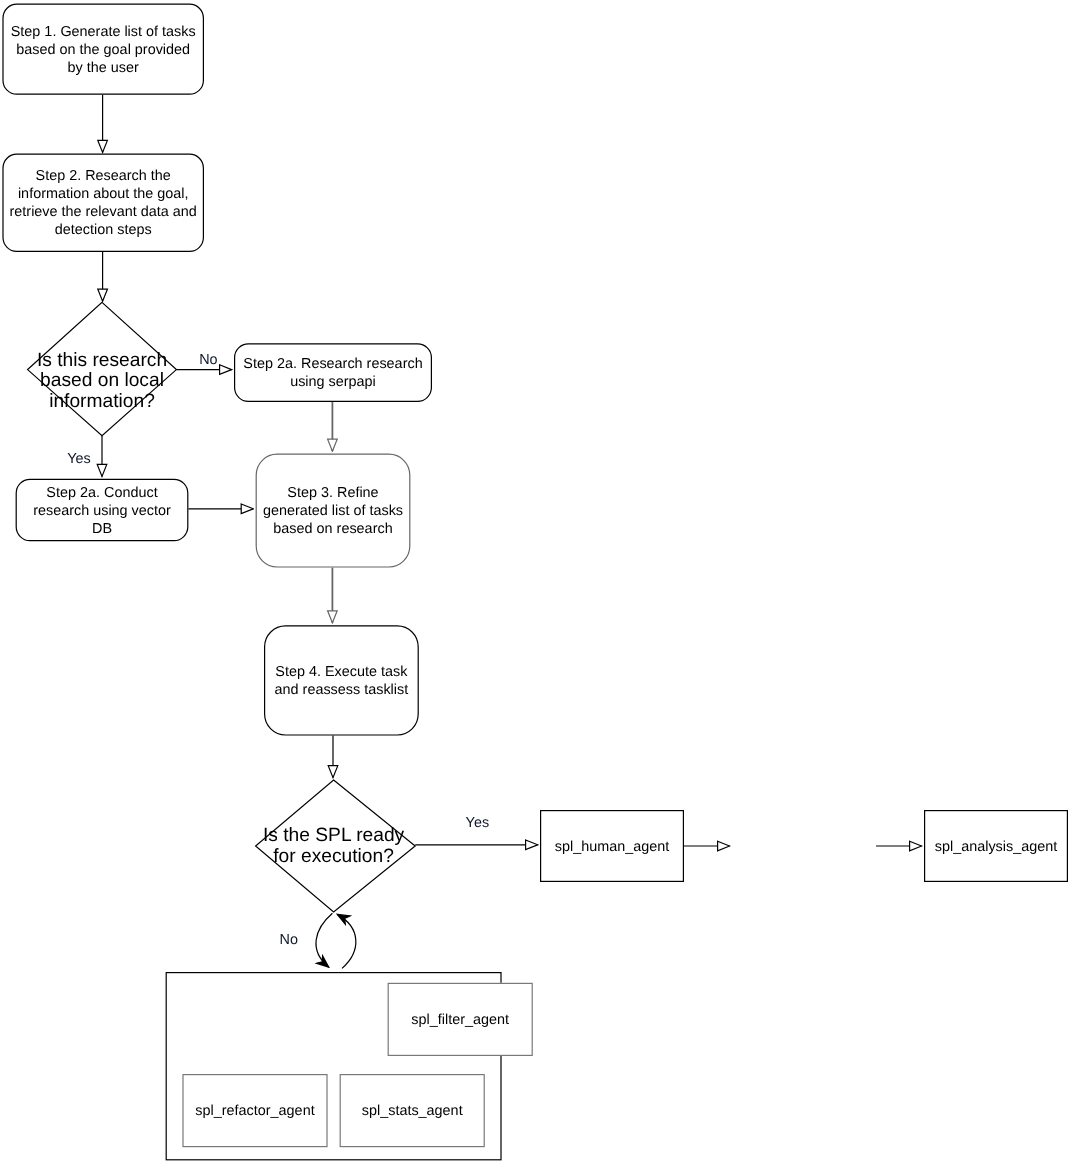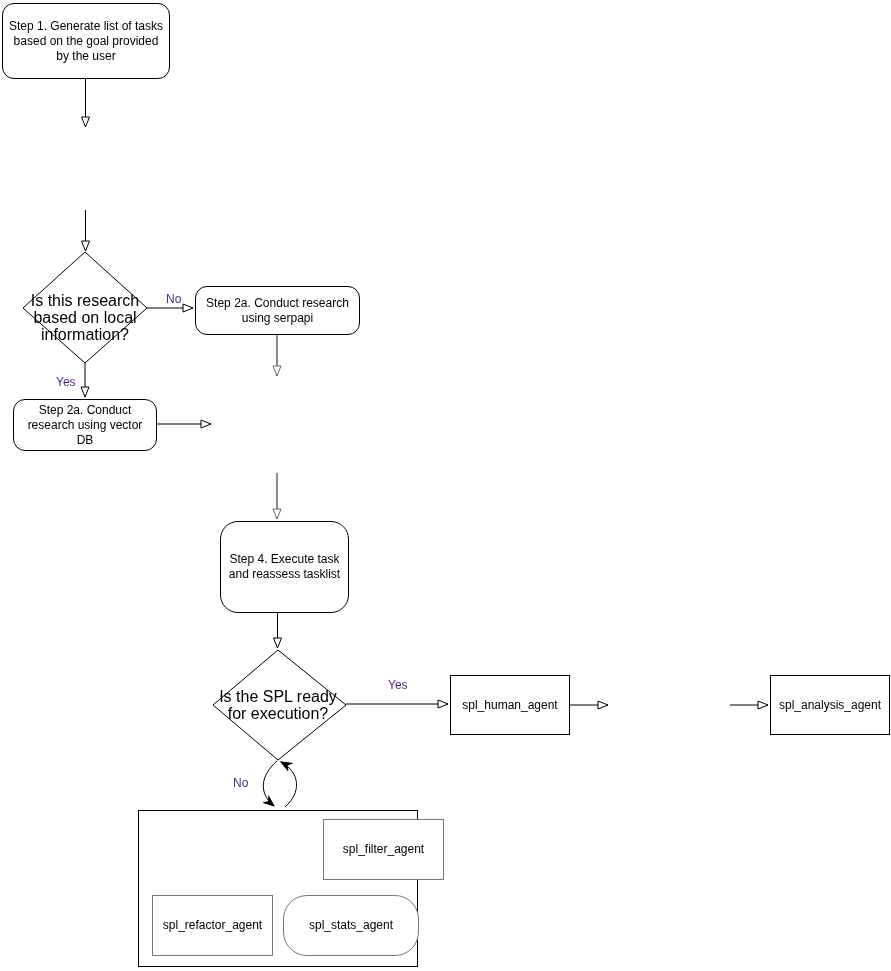--- a/index.html
+++ b/index.html
@@ -53,21 +53,21 @@
     z-index: 3;
     text-align: center;
     font-size: 16px;
     line-height: 17px;
     color: #000000;
   }
   .edge-label {
     position: absolute;
     z-index: 3;
     font-size: 12px;
-    color: #4c1d95;
+    color: #0f172a;
   }
 </style>
 </head>
 <body>
 
 <div id="canvas">
 
   <svg id="wires" viewBox="0 0 891 971" xmlns="http://www.w3.org/2000/svg">
     <defs>
       <marker id="openBlack" viewBox="0 0 12 10" refX="11" refY="5" markerWidth="12" markerHeight="10" markerUnits="userSpaceOnUse" orient="auto">
@@ -97,31 +97,37 @@
     <line x1="730" y1="705" x2="768" y2="705" stroke="#000000" stroke-width="1" marker-end="url(#openBlack)"></line>
 
     <path d="M 277,761 C 262,774 257,792 274,806" fill="none" stroke="#000000" stroke-width="1" marker-end="url(#solidBlack)"></path>
     <path d="M 285,807 C 301,793 301,773 281,762" fill="none" stroke="#000000" stroke-width="1" marker-end="url(#solidBlack)"></path>
   </svg>
 
   <div class="node rounded" style="left:2px; top:3px; width:168px; height:76px;">
     <span>Step 1. Generate list of tasks based on the goal provided by the user</span>
   </div>
 
+  <div class="node rounded" style="left:2px; top:128px; width:168px; height:82px;">
+    <span>Step 2. Research the information about the goal, retrieve the relevant data and detection steps</span>
+  </div>
 
   <div class="diamond-label" style="left:23px; top:292px; width:124px;">Is this research based on local information?</div>
 
   <div class="node rounded" style="left:195px; top:286px; width:165px; height:49px;">
-    <span>Step 2a. Conduct research using serpapi</span>
+    <span>Step 2a. Research research using serpapi</span>
   </div>
 
   <div class="node rounded" style="left:13px; top:399px; width:144px; height:52px;">
     <span>Step 2a. Conduct research using vector DB</span>
   </div>
 
+  <div class="node rounded-lg muted" style="left:213px; top:378px; width:129px; height:95px; border-width:1.5px;">
+    <span>Step 3. Refine generated list of tasks based on research</span>
+  </div>
 
   <div class="node rounded-lg" style="left:220px; top:521px; width:129px; height:92px;">
     <span>Step 4. Execute task and reassess tasklist</span>
   </div>
 
   <div class="diamond-label" style="left:218px; top:688px; width:120px;">Is the SPL ready for execution?</div>
 
   <div class="node plain" style="left:450px; top:675px; width:120px; height:60px;">
     <span>spl_human_agent</span>
   </div>
@@ -135,21 +141,21 @@
 
 
   <div class="node plain inner-muted" style="left:283px; top:819px; width:121px; height:61px;margin-left:40px;">
     <span>spl_filter_agent</span>
   </div>
 
   <div class="node plain inner-muted" style="left:152px; top:895px; width:121px; height:61px;align-items:center;">
     <span>spl_refactor_agent</span>
   </div>
 
-  <div class="node plain inner-muted" style="left:283px; top:895px; width:136px; height:61px;border-radius:24px;">
+  <div class="node plain inner-muted" style="left:283px; top:895px; width:121px; height:61px;">
     <span>spl_stats_agent</span>
   </div>
 
   <div class="edge-label" style="left:166px; top:292px;">No</div>
   <div class="edge-label" style="left:56px; top:375px;">Yes</div>
   <div class="edge-label" style="left:388px; top:678px;">Yes</div>
   <div class="edge-label" style="left:233px; top:776px;">No</div>
 
 </div>
 

